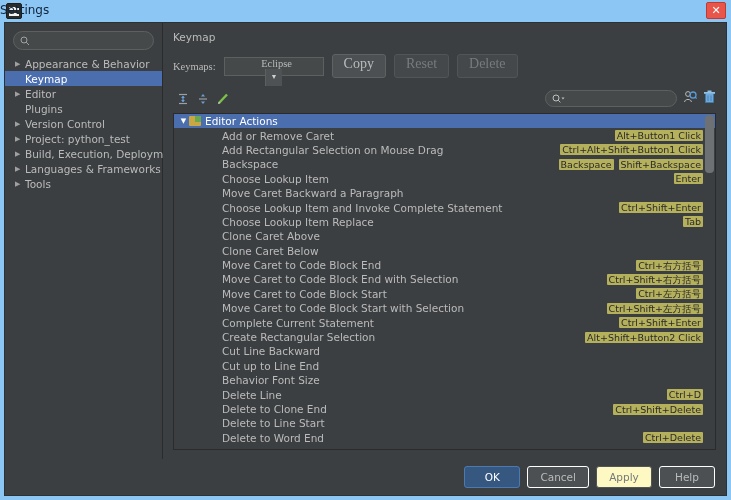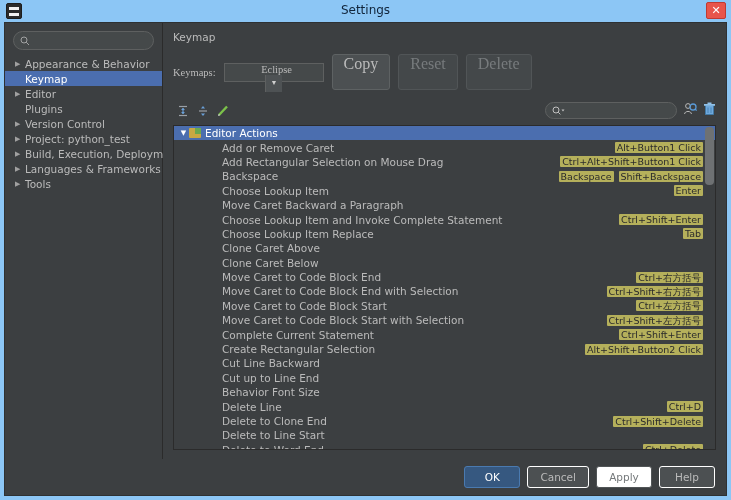--- a/index.html
+++ b/index.html
@@ -24,21 +24,21 @@
     position: absolute; left: 6px; top: 3px;
     width: 16px; height: 16px;
     background: #2b2b2b; border: 1px solid #1d1d1d; border-radius: 2px;
     display: flex; align-items: center; justify-content: center;
   }
   #app-icon .g { width: 10px; height: 9px; background:
       linear-gradient(to bottom, #f2f2f2 0 3px, transparent 3px 6px, #f2f2f2 6px 9px);
   }
   #title-text {
     position: absolute; left: 0; right: 0; top: 3px;
-    text-align: center; font-size: 12px; color: #10243a;
+    font-size: 12px; color: #10243a;
   }
   #close-btn {
     position: absolute; right: 5px; top: 2px;
     width: 20px; height: 17px; background: #e8554a;
     border: 1px solid #c03a31; border-radius: 2px;
     color: #fff; font-size: 11px; line-height: 15px; text-align: center;
     cursor: pointer;
   }
   
   #dialog {
@@ -88,23 +88,23 @@
     flex-direction: column;
   }
   #keymap-select .val { flex: 1 1 auto; padding-left: 6px; font-size: 10.5px; color: #bbbbbb; }
   #keymap-select .arrowbox {
     width: 17px; height: 17px; flex: 0 0 17px; background: #4e5254;
     border-left: 1px solid #5e6060;
     display: flex; align-items: center; justify-content: center;
     font-size: 7px; color: #cfcfcf;
   }
   .btn {
-    height: 36px; min-width: 48px; padding: 0 11px;
+    height: 24px; min-width: 48px; padding: 0 11px;
     background: #4c5052; border: 1px solid #5e6263; border-radius: 3px;
-    color: #bbbbbb; font-size: 16px; line-height: 18px; text-align: center;
+    color: #bbbbbb; font-size: 14px; line-height: 18px; text-align: center;
     cursor: pointer;
   }
   .btn.disabled { color: #777b7d; background: #44484a; border-color: #515557; cursor: default; }
   #tools-row { display: flex; align-items: center; margin-bottom: 5px; }
   .tool-icon { width: 20px; height: 16px; display: flex; align-items: center; justify-content: center; cursor: pointer; }
   #tools-right { margin-left: auto; display: flex; align-items: center; gap: 6px; }
   #shortcut-search {
     width: 132px; height: 17px; background: #45494a;
     border: 1px solid #5e6060; border-radius: 9px;
     display: flex; align-items: center; padding: 0 6px;
@@ -151,21 +151,21 @@
     display: flex; align-items: center; justify-content: flex-end;
     gap: 7px; padding-right: 11px;
   }
   .fbtn {
     height: 22px; min-width: 56px; padding: 0 12px;
     background: #4c5052; border: 1px solid #ffffff; border-radius: 3px;
     color: #bbbbbb; font-size: 10.5px; line-height: 20px; text-align: center;
     cursor: pointer;
   }
   .fbtn.default { background: #365880; border-color: #4a7ab0; color: #ffffff; }
-  .fbtn.disabled { color: #75797b; background: #ffffff; border-color: #515557; cursor: default; }
+  .fbtn.disabled { color: #75797b; background: #fef9c3; border-color: #515557; cursor: default; }
 </style>
 </head>
 <body>
 
 <div id="window">
 
   <div id="titlebar">
     <div id="app-icon">
         <div class="g"></div>
       </div>

